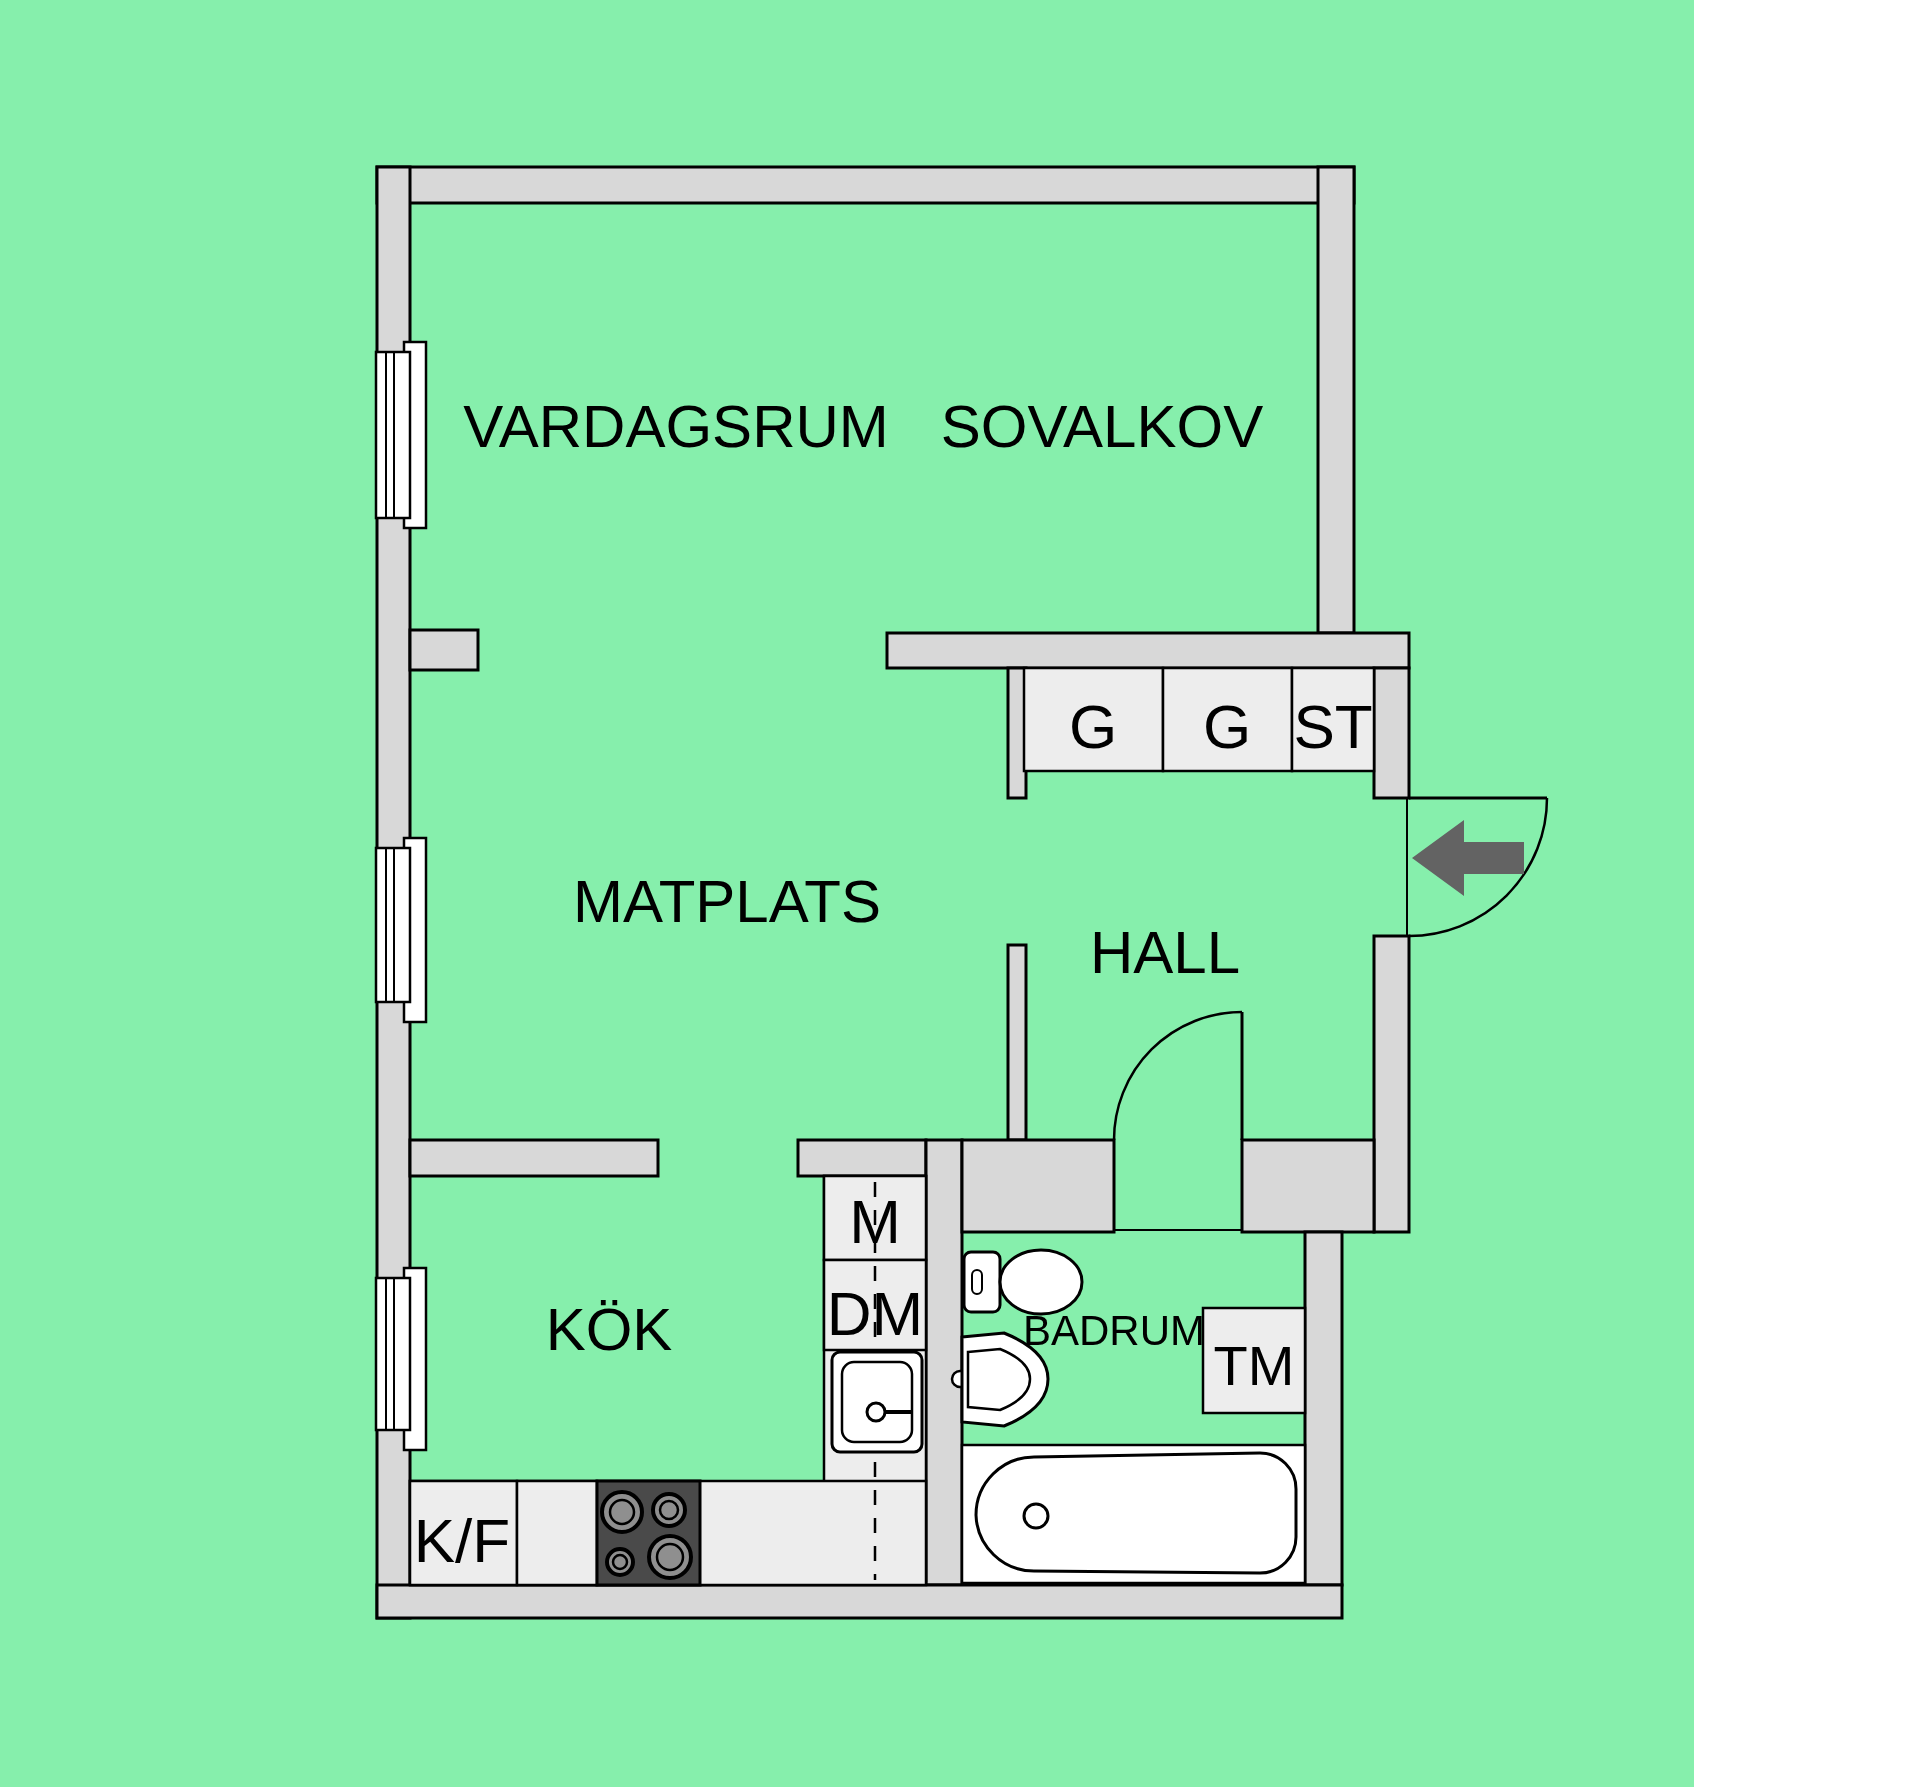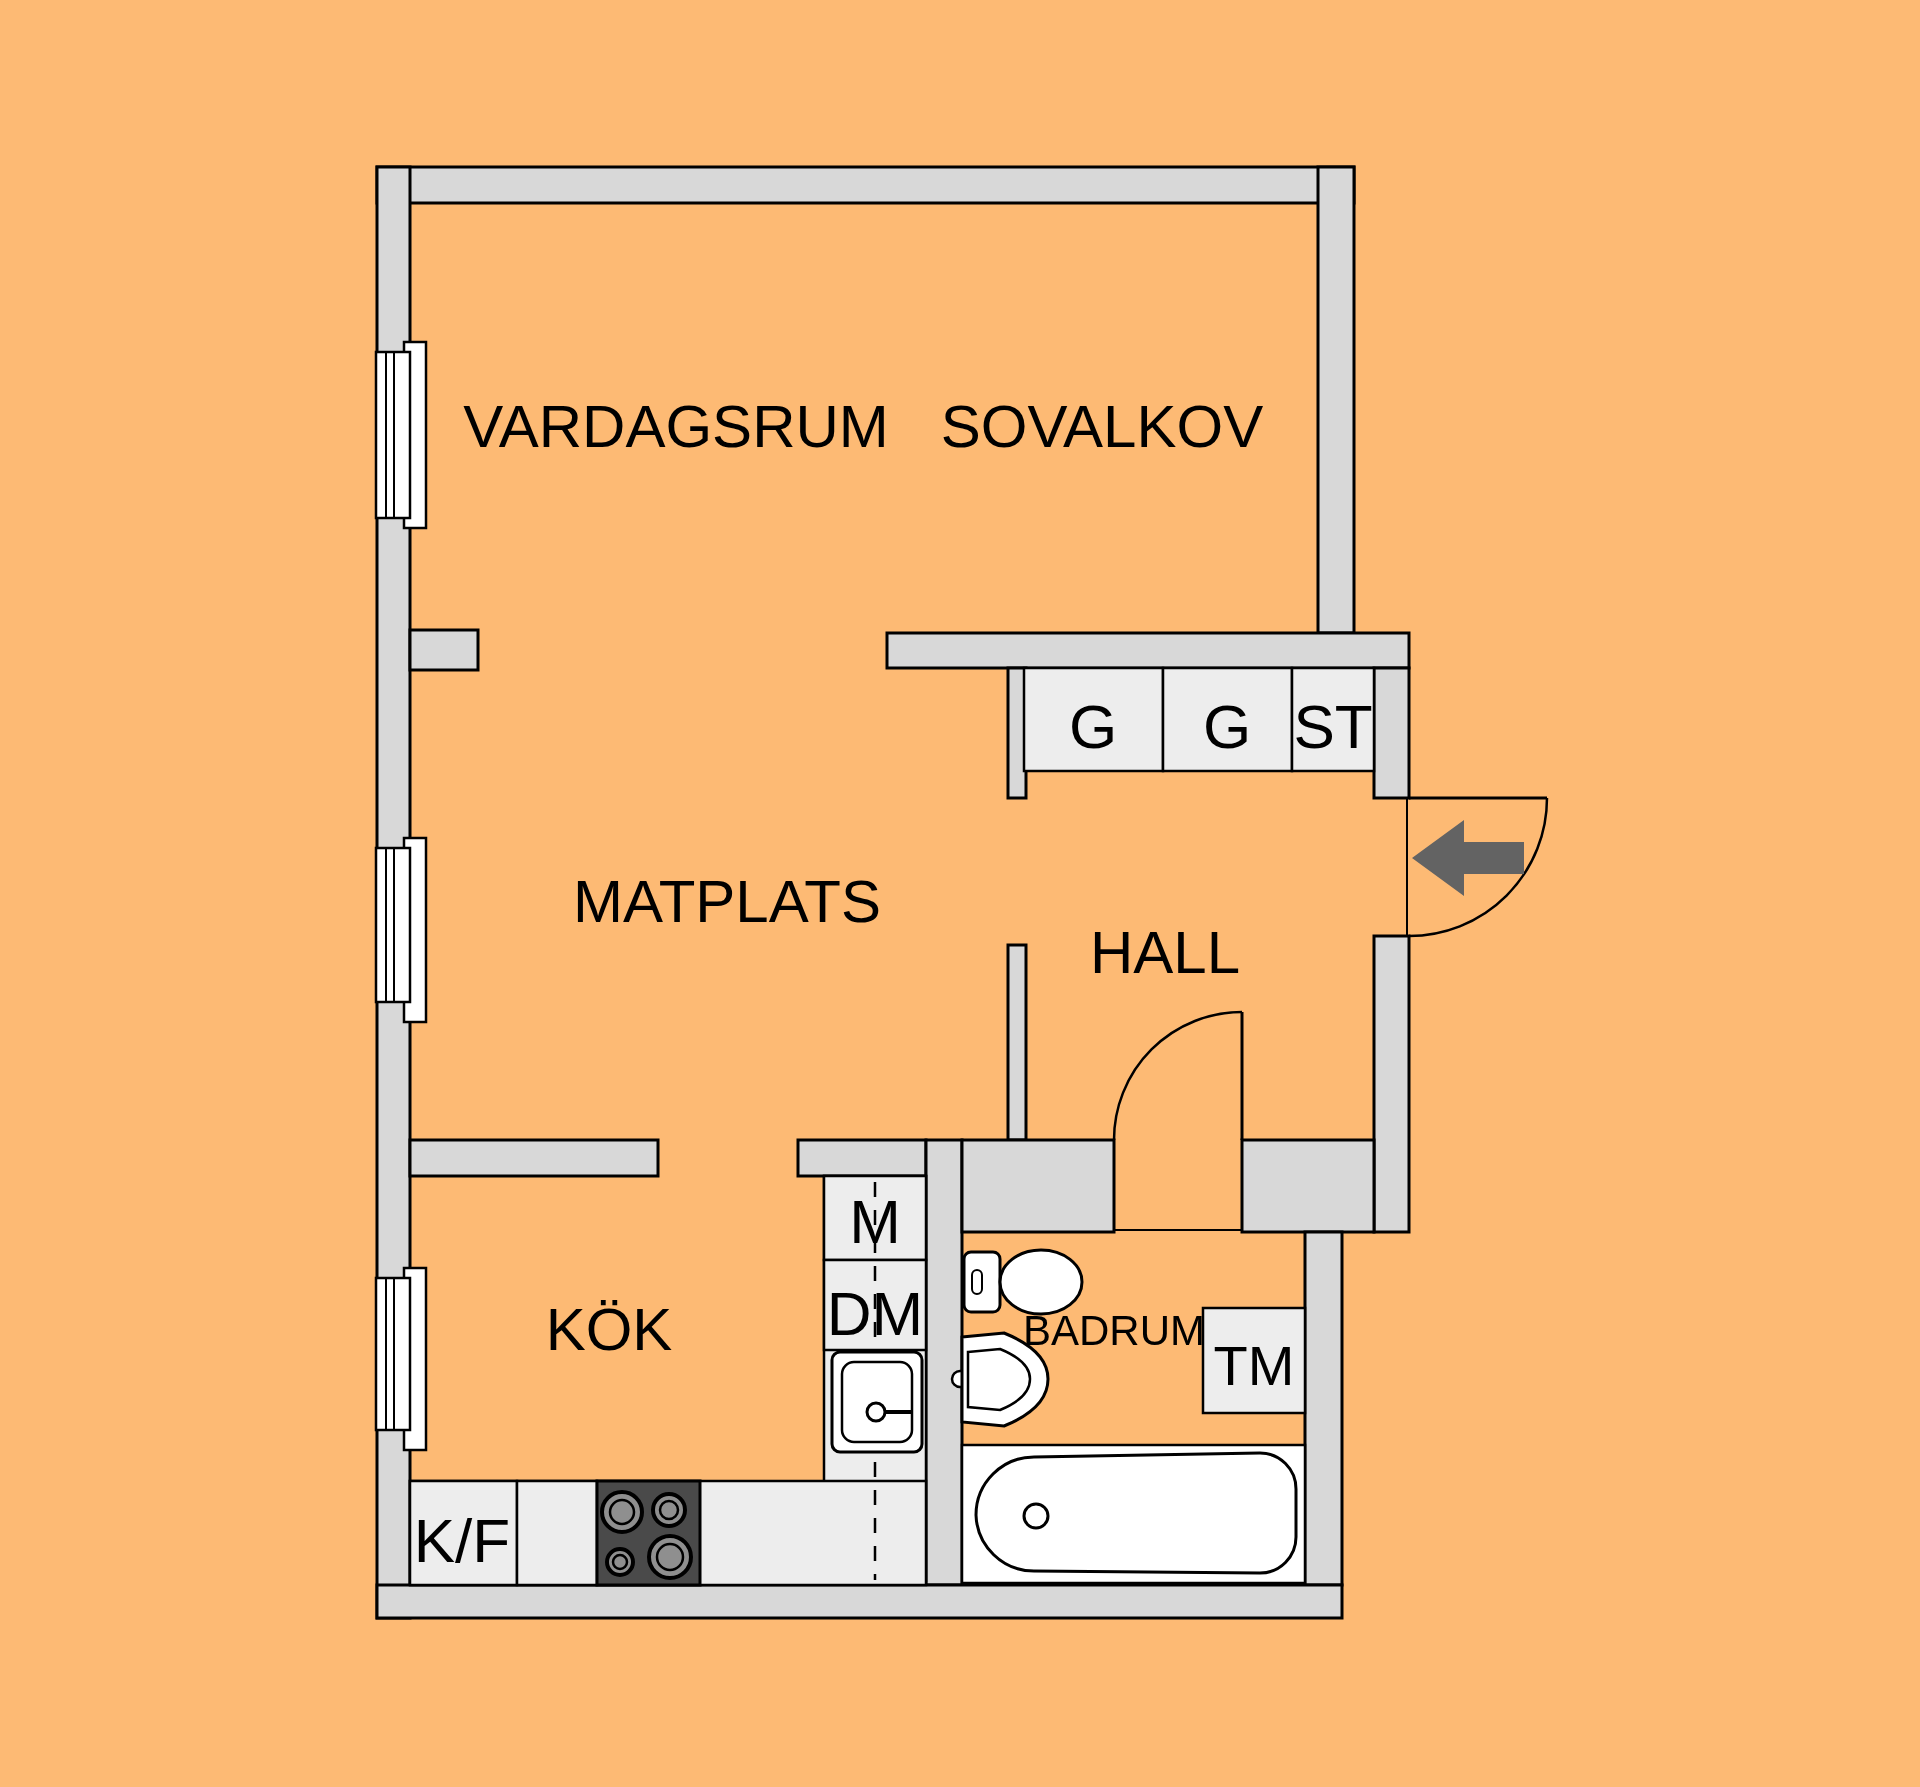--- a/index.html
+++ b/index.html
@@ -1,16 +1,16 @@
 <!DOCTYPE html>
 <html><head>
 <meta charset="utf-8">
 <style>
   html,body{margin:0;padding:0;background:#ffffff;}
-  .stage{position:relative;width:1920px;height:1787px;background:#fdba74;overflow:hidden;
+  .stage{position:relative;width:1694px;height:1787px;background:#86efac;overflow:hidden;
          font-family:"Liberation Sans", sans-serif;}
   svg{position:absolute;left:0;top:0;}
   .wall rect{stroke:#000;stroke-width:3;}
   .units rect{stroke:#000;stroke-width:2.5;}
   .fixture{fill:#ffffff;stroke:#000;}
   .roomlabel{fill:#000;font-size:60px;}
   .smalllabel{fill:#000;font-size:42px;}
   .boxlabel{fill:#000;font-size:62px;}
   .tmlabel{fill:#000;font-size:56px;}
   text{text-anchor:middle;}

